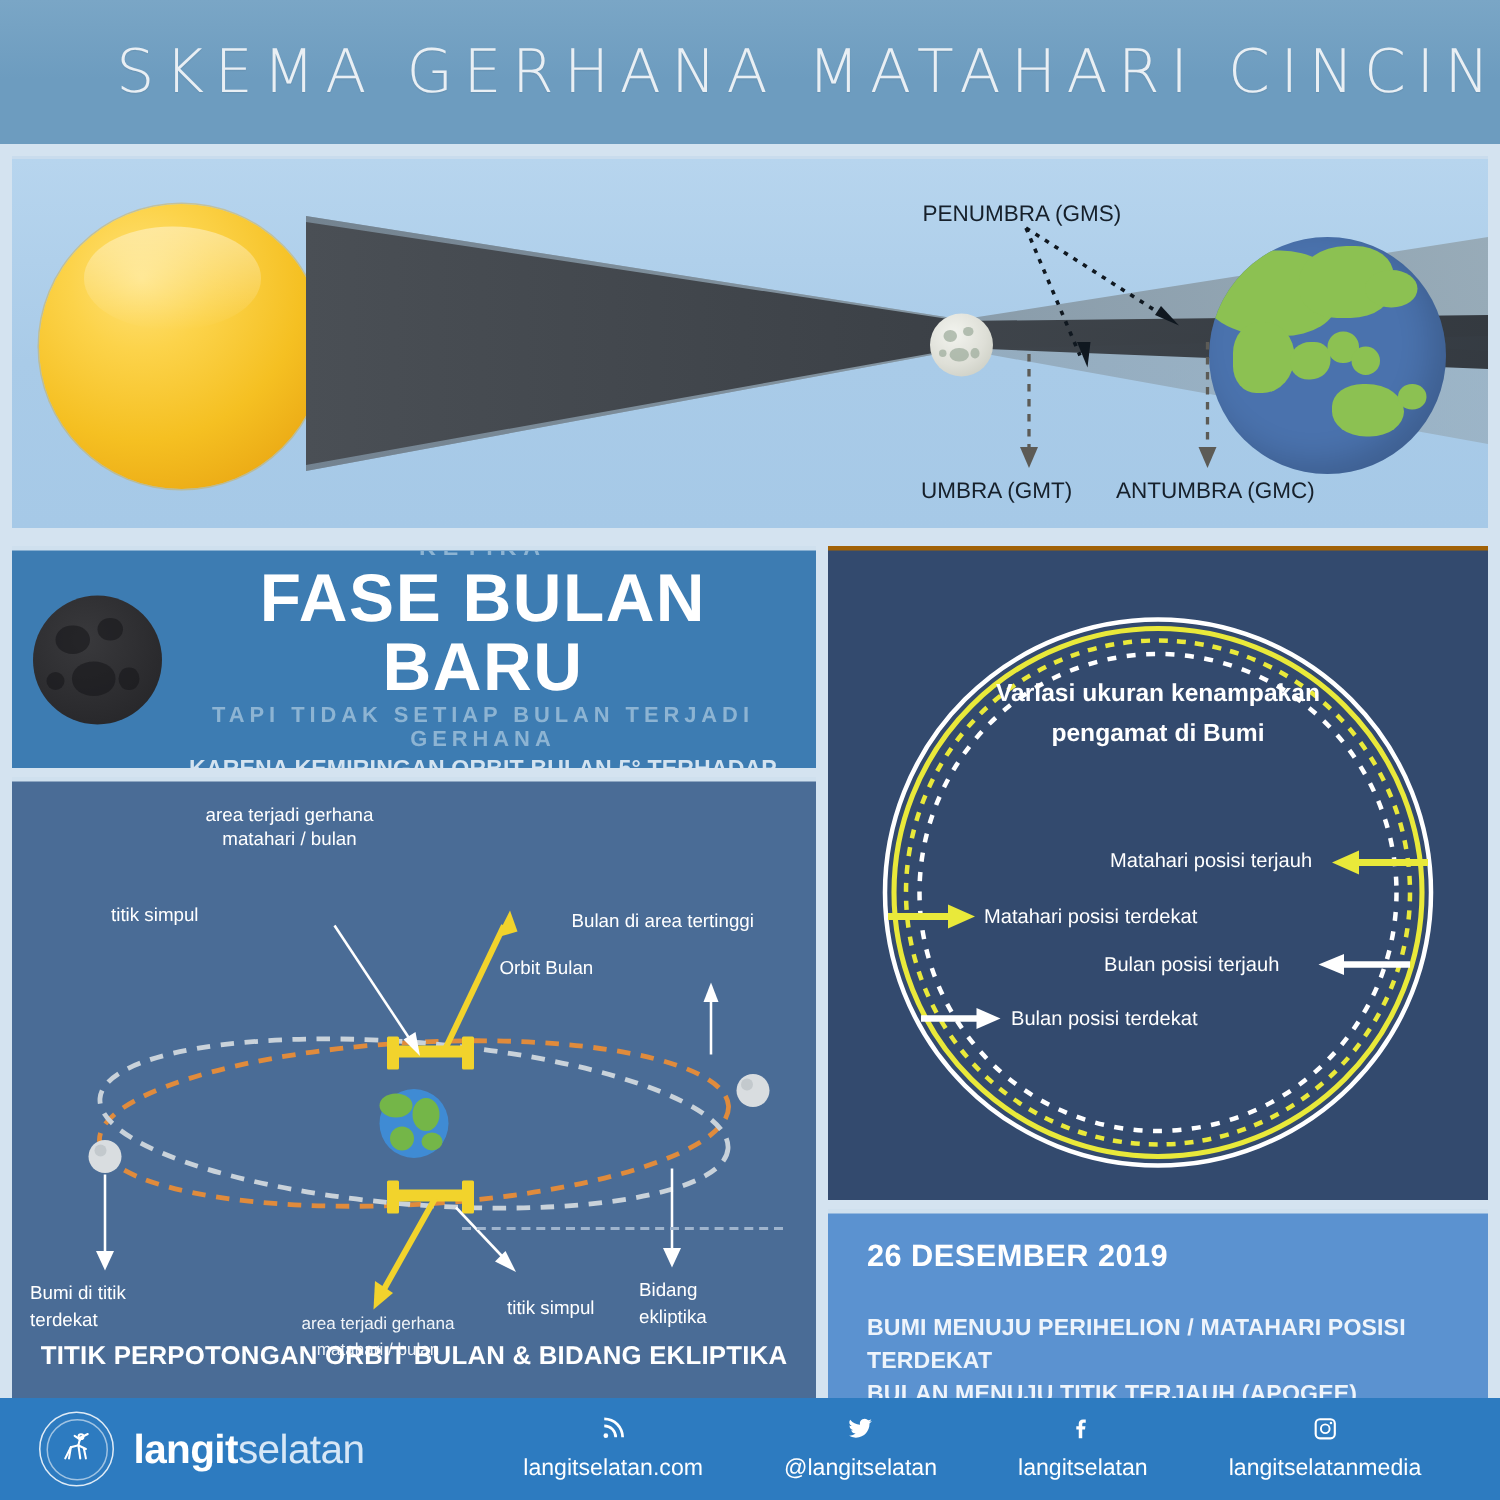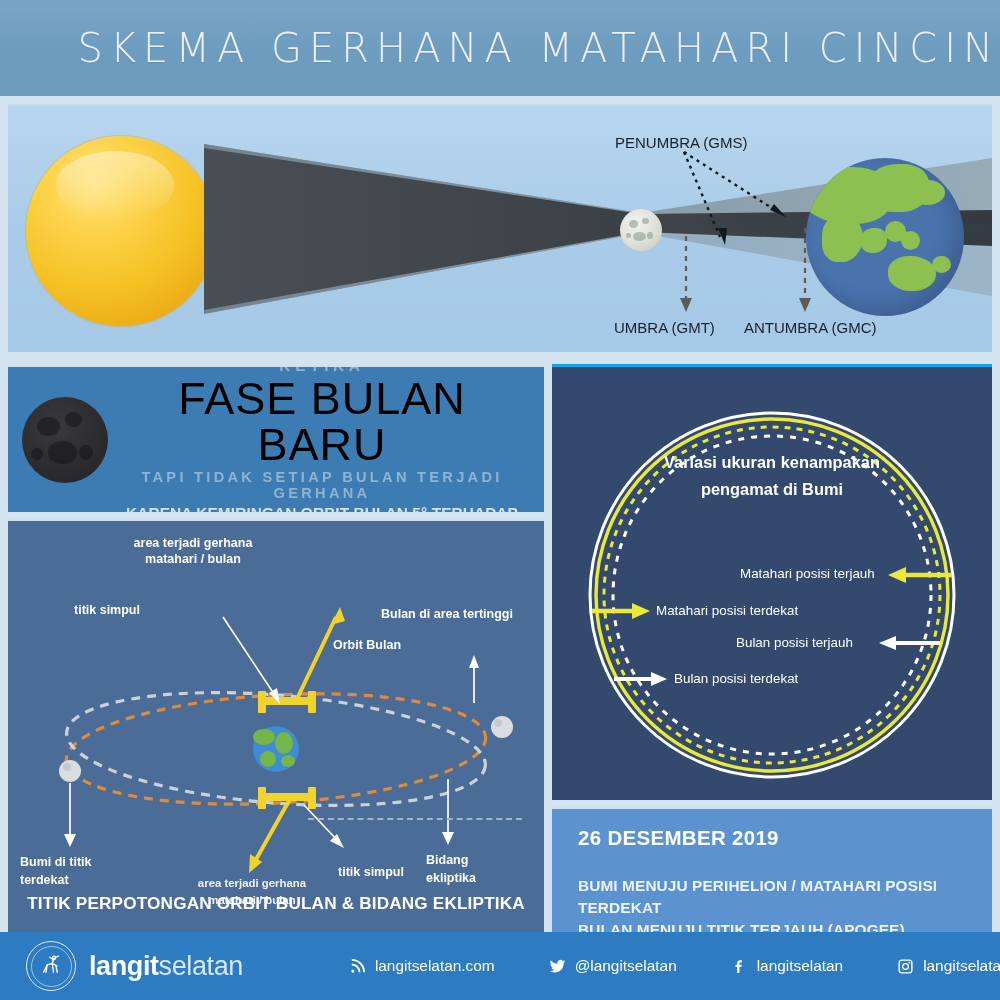--- a/index.html
+++ b/index.html
@@ -69,49 +69,48 @@
     display:flex; align-items:center;
   }
   .nm-moon{
     width:86px; height:86px; border-radius:50%; margin-left:14px; flex:0 0 auto;
     background:radial-gradient(circle at 40% 34%, #39393c 0%, #2e2e31 50%, #232326 100%);
     position:relative; overflow:hidden;
   }
   .nm-moon i{ position:absolute; border-radius:50%; background:#17171a; opacity:.6; }
   .nm-text{ flex:1; text-align:center; padding:0 12px 0 4px; }
   .nm-l1{ font-size:15.5px; letter-spacing:4.6px; color:#8db4d3; font-weight:700; }
-  .nm-l2{ font-size:45px; letter-spacing:1px; color:#000000; font-weight:400; line-height:1.02; margin:1px 0 1px; }
+  .nm-l2{ font-size:45px; letter-spacing:1px; color:#ffffff; font-weight:700; line-height:1.02; margin:1px 0 1px; }
   .nm-l3{ font-size:14.6px; letter-spacing:3.3px; color:#8db4d3; font-weight:700; }
   .nm-l4{ font-size:15.4px; letter-spacing:.1px; color:#d3e3f0; font-weight:700; margin-top:3px; }
 
   
   #panel-orbit{
     left:8px; top:518px; width:536px; height:414px;
     background:#4a6c96; border-top:3px solid #cfe0ee;
   }
   .orbitsvg{ position:absolute; left:0; top:0; width:536px; height:414px; }
   .olabel{
     position:absolute; color:#ffffff; font-size:12.5px; line-height:1.24;
     font-family:"Liberation Sans", sans-serif;
-    font-weight:bold;
   }
   .olabel.sm{ font-size:11.4px; color:#f0f4f8; }
   .orbit-footer{
     position:absolute; left:0; right:0; bottom:16px; text-align:center;
     color:#ffffff; font-size:17.2px; font-weight:700; letter-spacing:.15px; line-height:1.38;
   }
   .orbit-divider{
     position:absolute; left:300px; bottom:112px; width:214px; height:0;
     border-top:2px dashed #9fb4cd;
   }
 
   
   #panel-sizes{
     left:552px; top:364px; width:440px; height:436px;
-    background:#334a6e; border-top:3px solid #0ea5e9;
+    background:#334a6e; border-top:3px solid #a16207;
   }
   .sizesvg{ position:absolute; left:0; top:0; width:440px; height:436px; }
   .sz-title{
     position:absolute; left:0; right:0; top:82px; text-align:center;
     color:#ffffff; font-size:16.4px; font-weight:700; line-height:1.62; padding:0 70px;
   }
   .szlabel{
     position:absolute; color:#ffffff; font-size:13.4px; white-space:nowrap;
     font-family:"Liberation Sans", sans-serif;
   }
@@ -136,21 +135,21 @@
     display:flex; align-items:center; justify-content:center;
   }
   .logo-badge::before{
     content:""; position:absolute; inset:3.5px; border-radius:50%;
     border:1px solid rgba(255,255,255,.55);
   }
   .logo-badge svg{ width:30px; height:30px; }
   .logo-word{ margin-left:13px; font-size:27px; font-weight:800; color:#ffffff; letter-spacing:-.4px; }
   .logo-word span{ font-weight:400; color:#d7e7f6; }
   .socials{ display:flex; align-items:center; margin-left:106px; gap:54px; }
-  .social{ display:flex; align-items:center; gap:9px; color:#ffffff; font-size:15.4px; white-space:nowrap; }
+  .social{ display:flex; align-items:center; gap:9px; color:#ffffff; font-size:15.4px; white-space:nowrap;flex-direction:column; }
   .social svg{ width:17px; height:17px; fill:#ffffff; flex:0 0 auto; }
 </style>
 </head>
 <body>
 
 <div class="page">
 
   <div class="header">
     <div class="header-title">SKEMA GERHANA MATAHARI CINCIN</div>
   </div>

